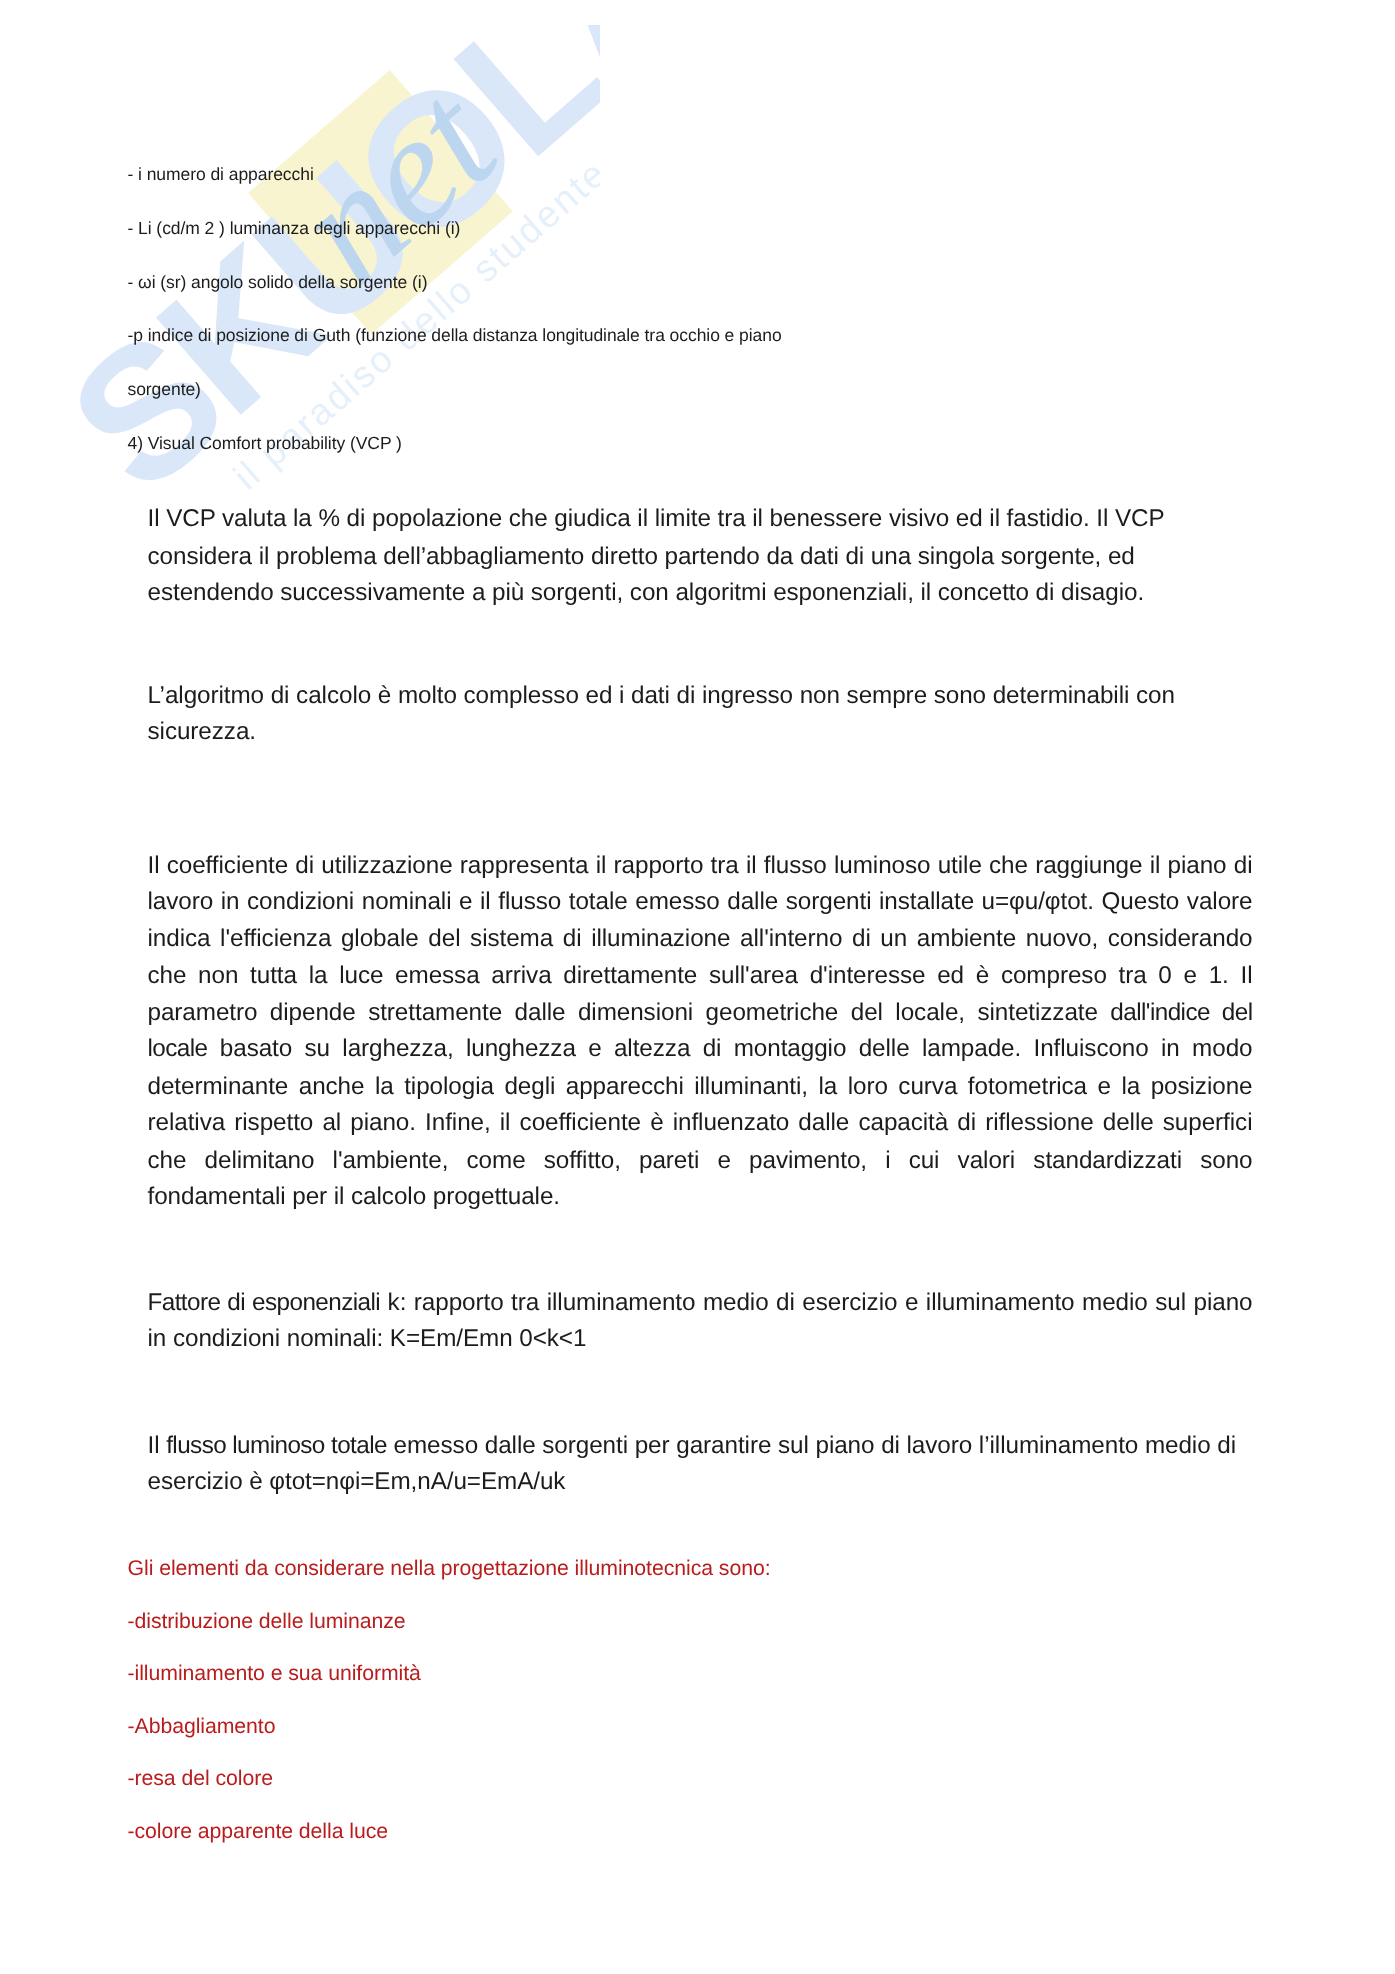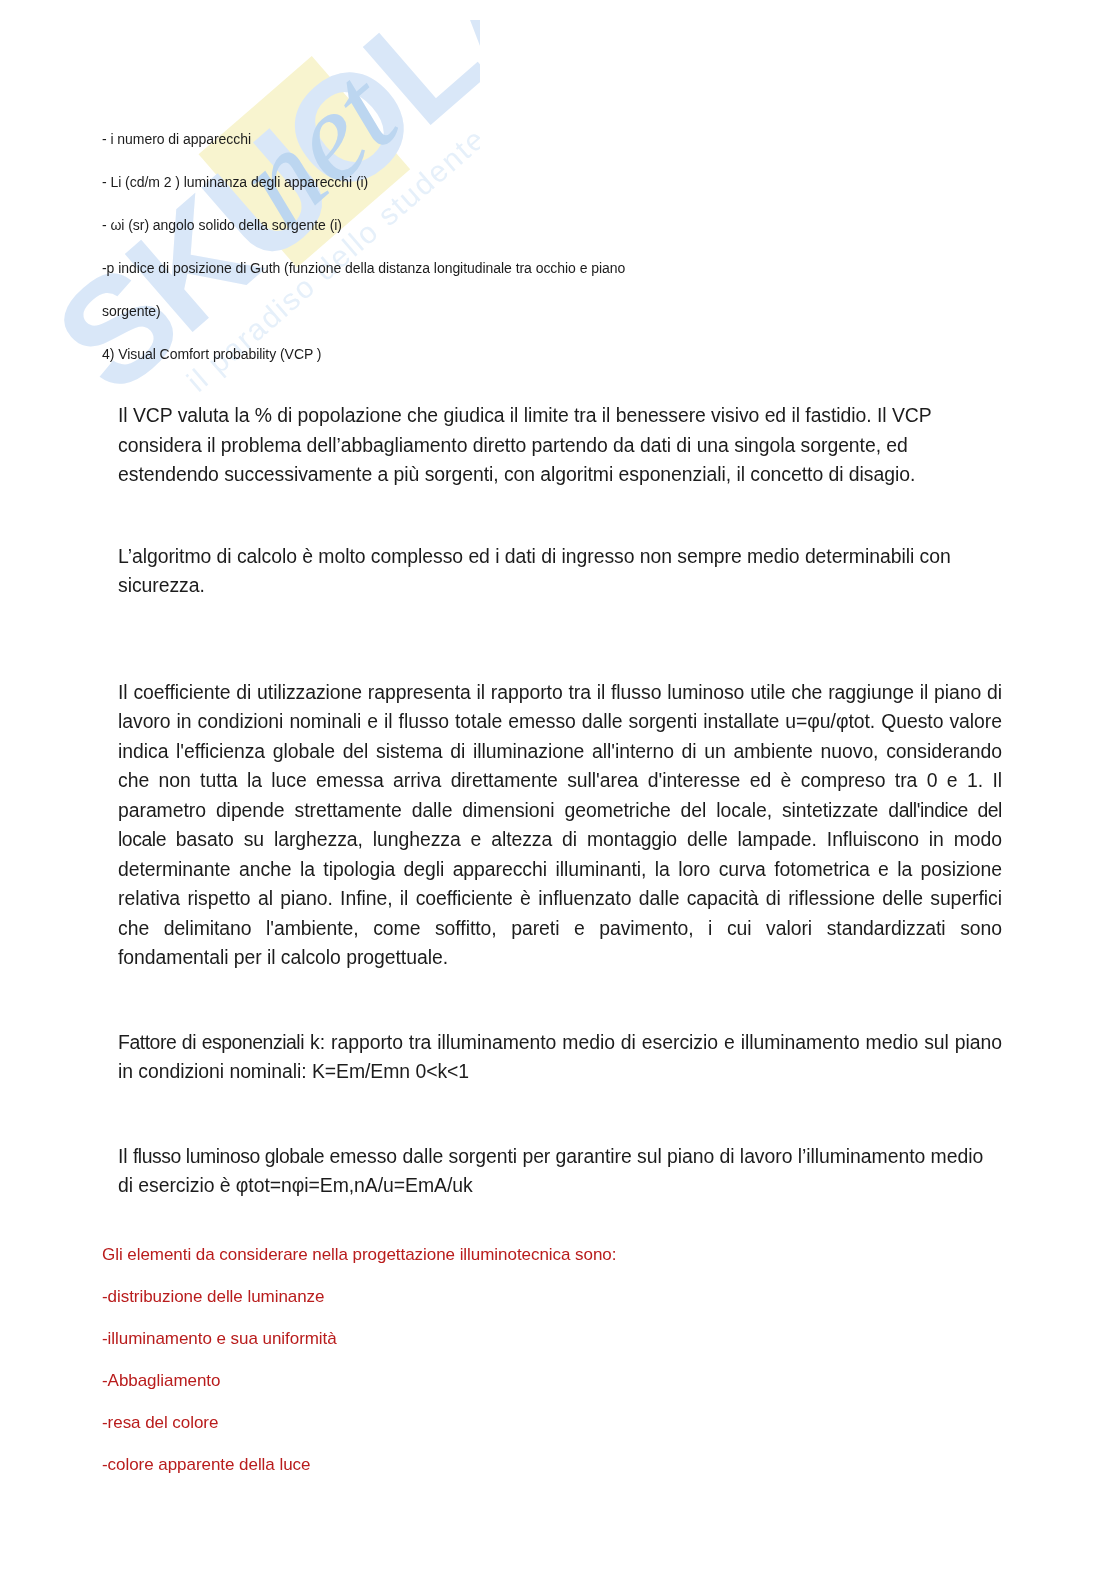--- a/index.html
+++ b/index.html
@@ -116,36 +116,36 @@
     <div class="spaced-line">sorgente)</div>
 
     <div class="spaced-line">4) Visual Comfort probability (VCP )</div>
 
     <div class="gap-9"></div>
 
     <p class="para">Il VCP valuta la % di popolazione che giudica il limite tra il benessere visivo ed il fastidio. Il VCP considera il problema dell’abbagliamento diretto partendo da dati di una singola sorgente, ed estendendo successivamente a più sorgenti, con algoritmi esponenziali, il concetto di disagio.</p>
 
     <div class="gap-20"></div>
 
-    <p class="para">L’algoritmo di calcolo è molto complesso ed i dati di ingresso non sempre medio determinabili con sicurezza.</p>
+    <p class="para">L’algoritmo di calcolo è molto complesso ed i dati di ingresso non sempre sono determinabili con sicurezza.</p>
 
     <div class="gap-24"></div>
 
 
     <div class="gap-21"></div>
 
     <p class="para justify"><span>Il coefficiente di utilizzazione rappresenta il rapporto tra il flusso luminoso utile che raggiunge il piano di lavoro in condizioni nominali e il flusso totale emesso dalle sorgenti installate u=φu/φtot. Questo valore indica l'efficienza globale del sistema di illuminazione all'interno di un ambiente nuovo, considerando che non tutta la luce emessa arriva direttamente sull'area d'interesse ed è compreso tra 0 e 1. Il parametro dipende strettamente dalle dimensioni geometriche del locale, sintetizzate </span><b class="tight">dall'indice del locale</b><span> basato su larghezza, lunghezza e altezza di montaggio delle lampade. Influiscono in modo determinante anche la tipologia degli apparecchi illuminanti, la loro curva fotometrica e la posizione relativa rispetto al piano. Infine, il coefficiente è influenzato dalle capacità di riflessione delle superfici che delimitano l'ambiente, come soffitto, pareti e pavimento, i cui valori standardizzati sono fondamentali per il calcolo progettuale.</span></p>
 
     <div class="gap-23"></div>
 
     <p class="para justify"><b class="tight">Fattore di esponenziali</b><span> k: rapporto tra illuminamento medio di esercizio e illuminamento medio sul piano in condizioni nominali: K=Em/Emn   0&lt;k&lt;1</span></p>
 
     <div class="gap-23"></div>
 
-    <p class="para"><span>Il </span><b class="tight">flusso luminoso globale</b><span> emesso dalle sorgenti per garantire sul piano di lavoro l’illuminamento medio di esercizio è φtot=nφi=Em,nA/u=EmA/uk</span></p>
+    <p class="para"><span>Il </span><b class="tight">flusso luminoso totale</b><span> emesso dalle sorgenti per garantire sul piano di lavoro l’illuminamento medio di esercizio è φtot=nφi=Em,nA/u=EmA/uk</span></p>
 
     <div class="gap-17"></div>
 
     <div class="list-line">Gli elementi da considerare nella progettazione illuminotecnica sono:</div>
 
     <div class="list-line">-distribuzione delle luminanze</div>
     <div class="list-line">-illuminamento e sua uniformità</div>
     <div class="list-line">-Abbagliamento</div>
     <div class="list-line">-resa del colore</div>
     <div class="list-line">-colore apparente della luce</div>

